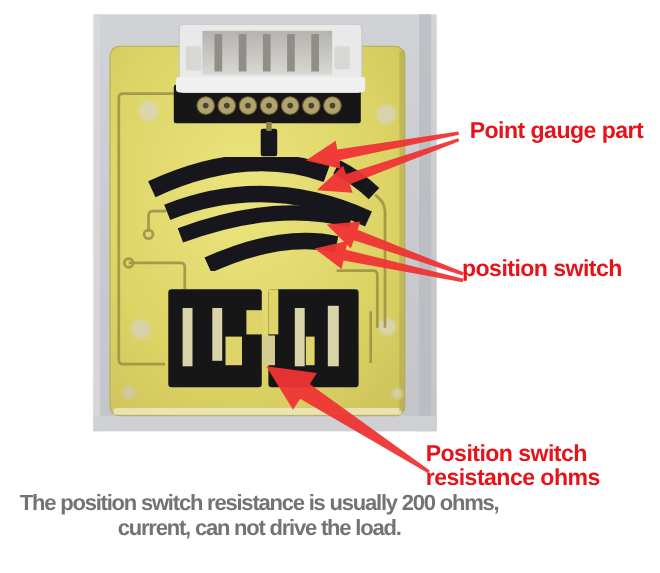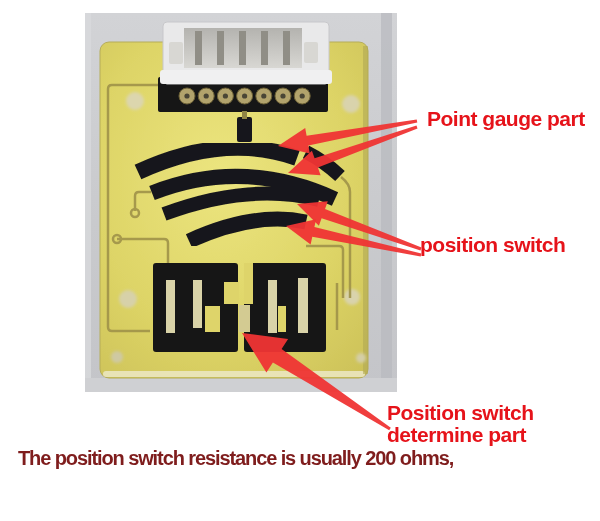--- a/index.html
+++ b/index.html
@@ -150,19 +150,20 @@
         <polygon points="390.8,427.7 281.6,349.1 288.1,339.1 242.0,333.0 266.4,372.6 272.9,362.6 389.2,430.3" fill="#ef3434" opacity="0.95"></polygon>
       </g>
   </svg>
 
   <div class="red-label" style="left: 417px; top: 108px; color: rgb(230, 19, 26); margin-left: 10px;">Point gauge part</div>
 
   <div class="red-label" style="left: 420px; top: 234px; color: rgb(230, 19, 26);">position switch</div>
 
   <div class="red-label" style="left: 387px; top: 402px; color: rgb(230, 19, 26);">
     <div>Position switch</div>
-    <div>determine part</div>
+    <div>resistance ohms</div>
   </div>
 
-  <div class="caption" style="color: #7f1d1d; text-align: center;">
+  <div class="caption" style="color: #737373; text-align: center;">
     <div>The position switch resistance is usually 200 ohms,</div>
+    <div>current, can not drive the load.</div>
   </div>
 </div>
 
 </body></html>

